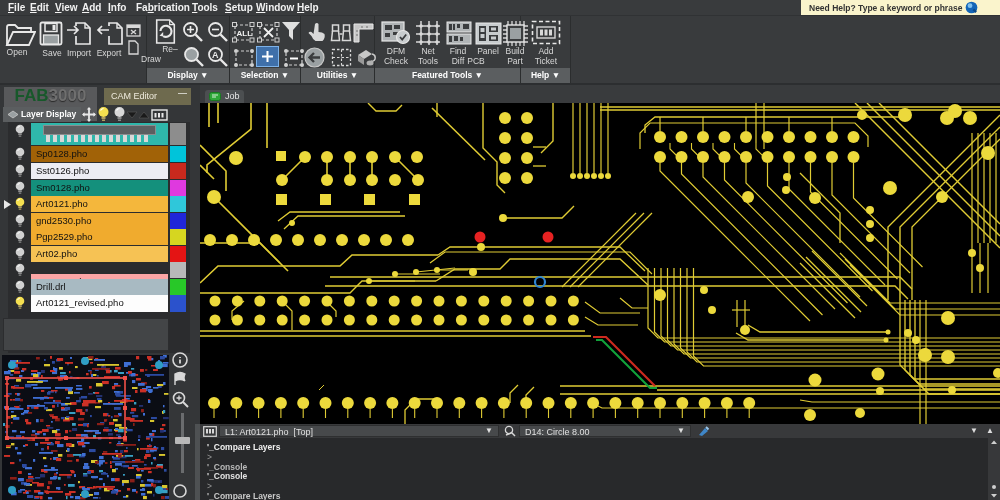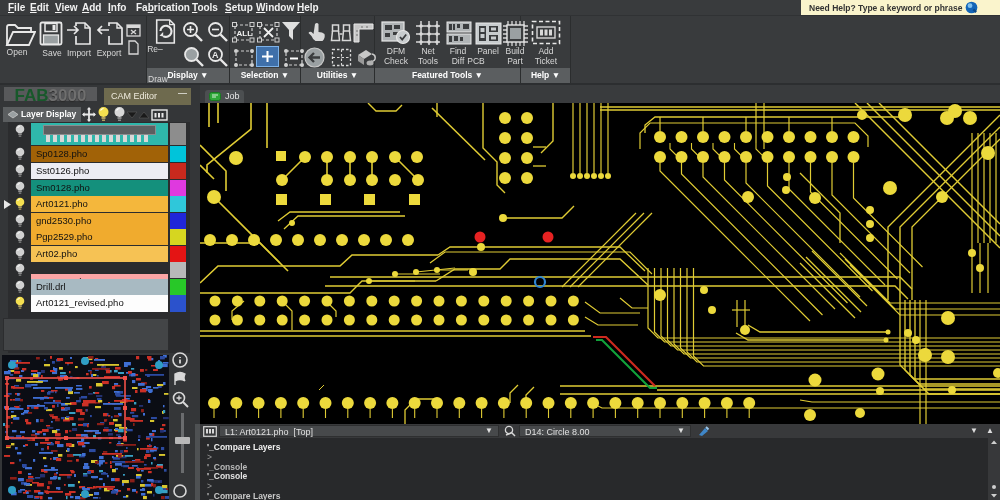--- a/index.html
+++ b/index.html
@@ -17,21 +17,21 @@
 #needhelp{left:801px;top:0;width:199px;height:15px;background:#faf4cc;color:#333;
  font-size:8.5px;font-weight:bold;}
 
 #toolbar{left:0;top:16px;width:1000px;height:67px;background:#393b3d;}
 .sep{position:absolute;top:0;width:1px;height:67px;background:#2b2d2e;}
 .tlabel{position:absolute;top:52px;height:15px;background:#5b5e60;color:#fff;
  font-size:8.5px;font-weight:bold;text-align:center;line-height:15px;}
 .iconlab{position:absolute;color:#d8d8d8;font-size:8.5px;text-align:center;}
 
 #leftpanel{left:0;top:85px;width:200px;height:415px;background:#343638;}
-#fablogo{left:4px;top:2px;width:93px;height:14px;background:#58595b;
+#fablogo{left:4px;top:2px;width:93px;height:34px;background:#58595b;
  font-size:17px;font-weight:bold;line-height:18px;text-align:center;}
 #camsel{left:104px;top:3px;width:87px;height:17px;background:#6e6a4e;color:#eeeadc;
  font-size:9px;line-height:17px;}
 #ldtab{left:3px;top:22px;width:78px;height:15px;background:#5b5e60;color:#fff;
  font-size:8.5px;font-weight:bold;line-height:15px;}
 .lrow{position:absolute;left:31px;width:137px;font-size:9.5px;color:#111;
  line-height:16px;padding-left:5px;overflow:hidden;}
 .sw{position:absolute;left:170px;width:16px;}
 
 #canvaswrap{left:200px;top:85px;width:800px;height:339px;background:#393b3d;}
@@ -117,22 +117,22 @@
     <svg class="abs" style="left:127px;top:24px;" width="13" height="15" viewBox="0 0 13 15">
       <path d="M2 14 V1 h6 l3 3 v10 z" fill="none" stroke="#d8d8d8" stroke-width="1.3"></path>
     </svg>
 
     <svg class="abs" style="left:153px;top:3px;" width="25" height="25" viewBox="0 0 27 27">
       <path d="M4 26 V1 h14 l5 5 v20 z" fill="none" stroke="#e8e8e8" stroke-width="1.7"></path>
       <path d="M18 1 v5 h5" fill="none" stroke="#e8e8e8" stroke-width="1.3"></path>
       <path d="M8 13 a6 6 0 1 1 3 5.5" fill="none" stroke="#e8e8e8" stroke-width="2.3"></path>
       <path d="M11 14 l0 5 l-4 -1" fill="#e8e8e8"></path>
     </svg>
-    <div class="iconlab" style="left:140px;top:28px;width:30px;">Re–</div>
-    <div class="iconlab" style="left:143px;top:38px;width:30px;margin-top:20px;">Draw</div>
+    <div class="iconlab" style="left:155px;top:28px;width:30px;">Re–</div>
+    <div class="iconlab" style="left:136px;top:38px;width:30px;">Draw</div>
     <svg class="abs" style="left:182px;top:5px;" width="22" height="22" viewBox="0 0 22 22">
       <circle cx="8.5" cy="8.5" r="6.5" fill="none" stroke="#e8e8e8" stroke-width="1.8"></circle>
       <path d="M13.5 13.5 L20 20" stroke="#e8e8e8" stroke-width="2.4"></path>
       <path d="M5 8.5 h7 M8.5 5 v7" stroke="#e8e8e8" stroke-width="1.6"></path>
     </svg>
     <svg class="abs" style="left:207px;top:5px;" width="22" height="22" viewBox="0 0 22 22">
       <circle cx="8.5" cy="8.5" r="6.5" fill="none" stroke="#e8e8e8" stroke-width="1.8"></circle>
       <path d="M13.5 13.5 L20 20" stroke="#e8e8e8" stroke-width="2.4"></path>
       <path d="M5 8.5 h7" stroke="#e8e8e8" stroke-width="1.6"></path>
     </svg>

